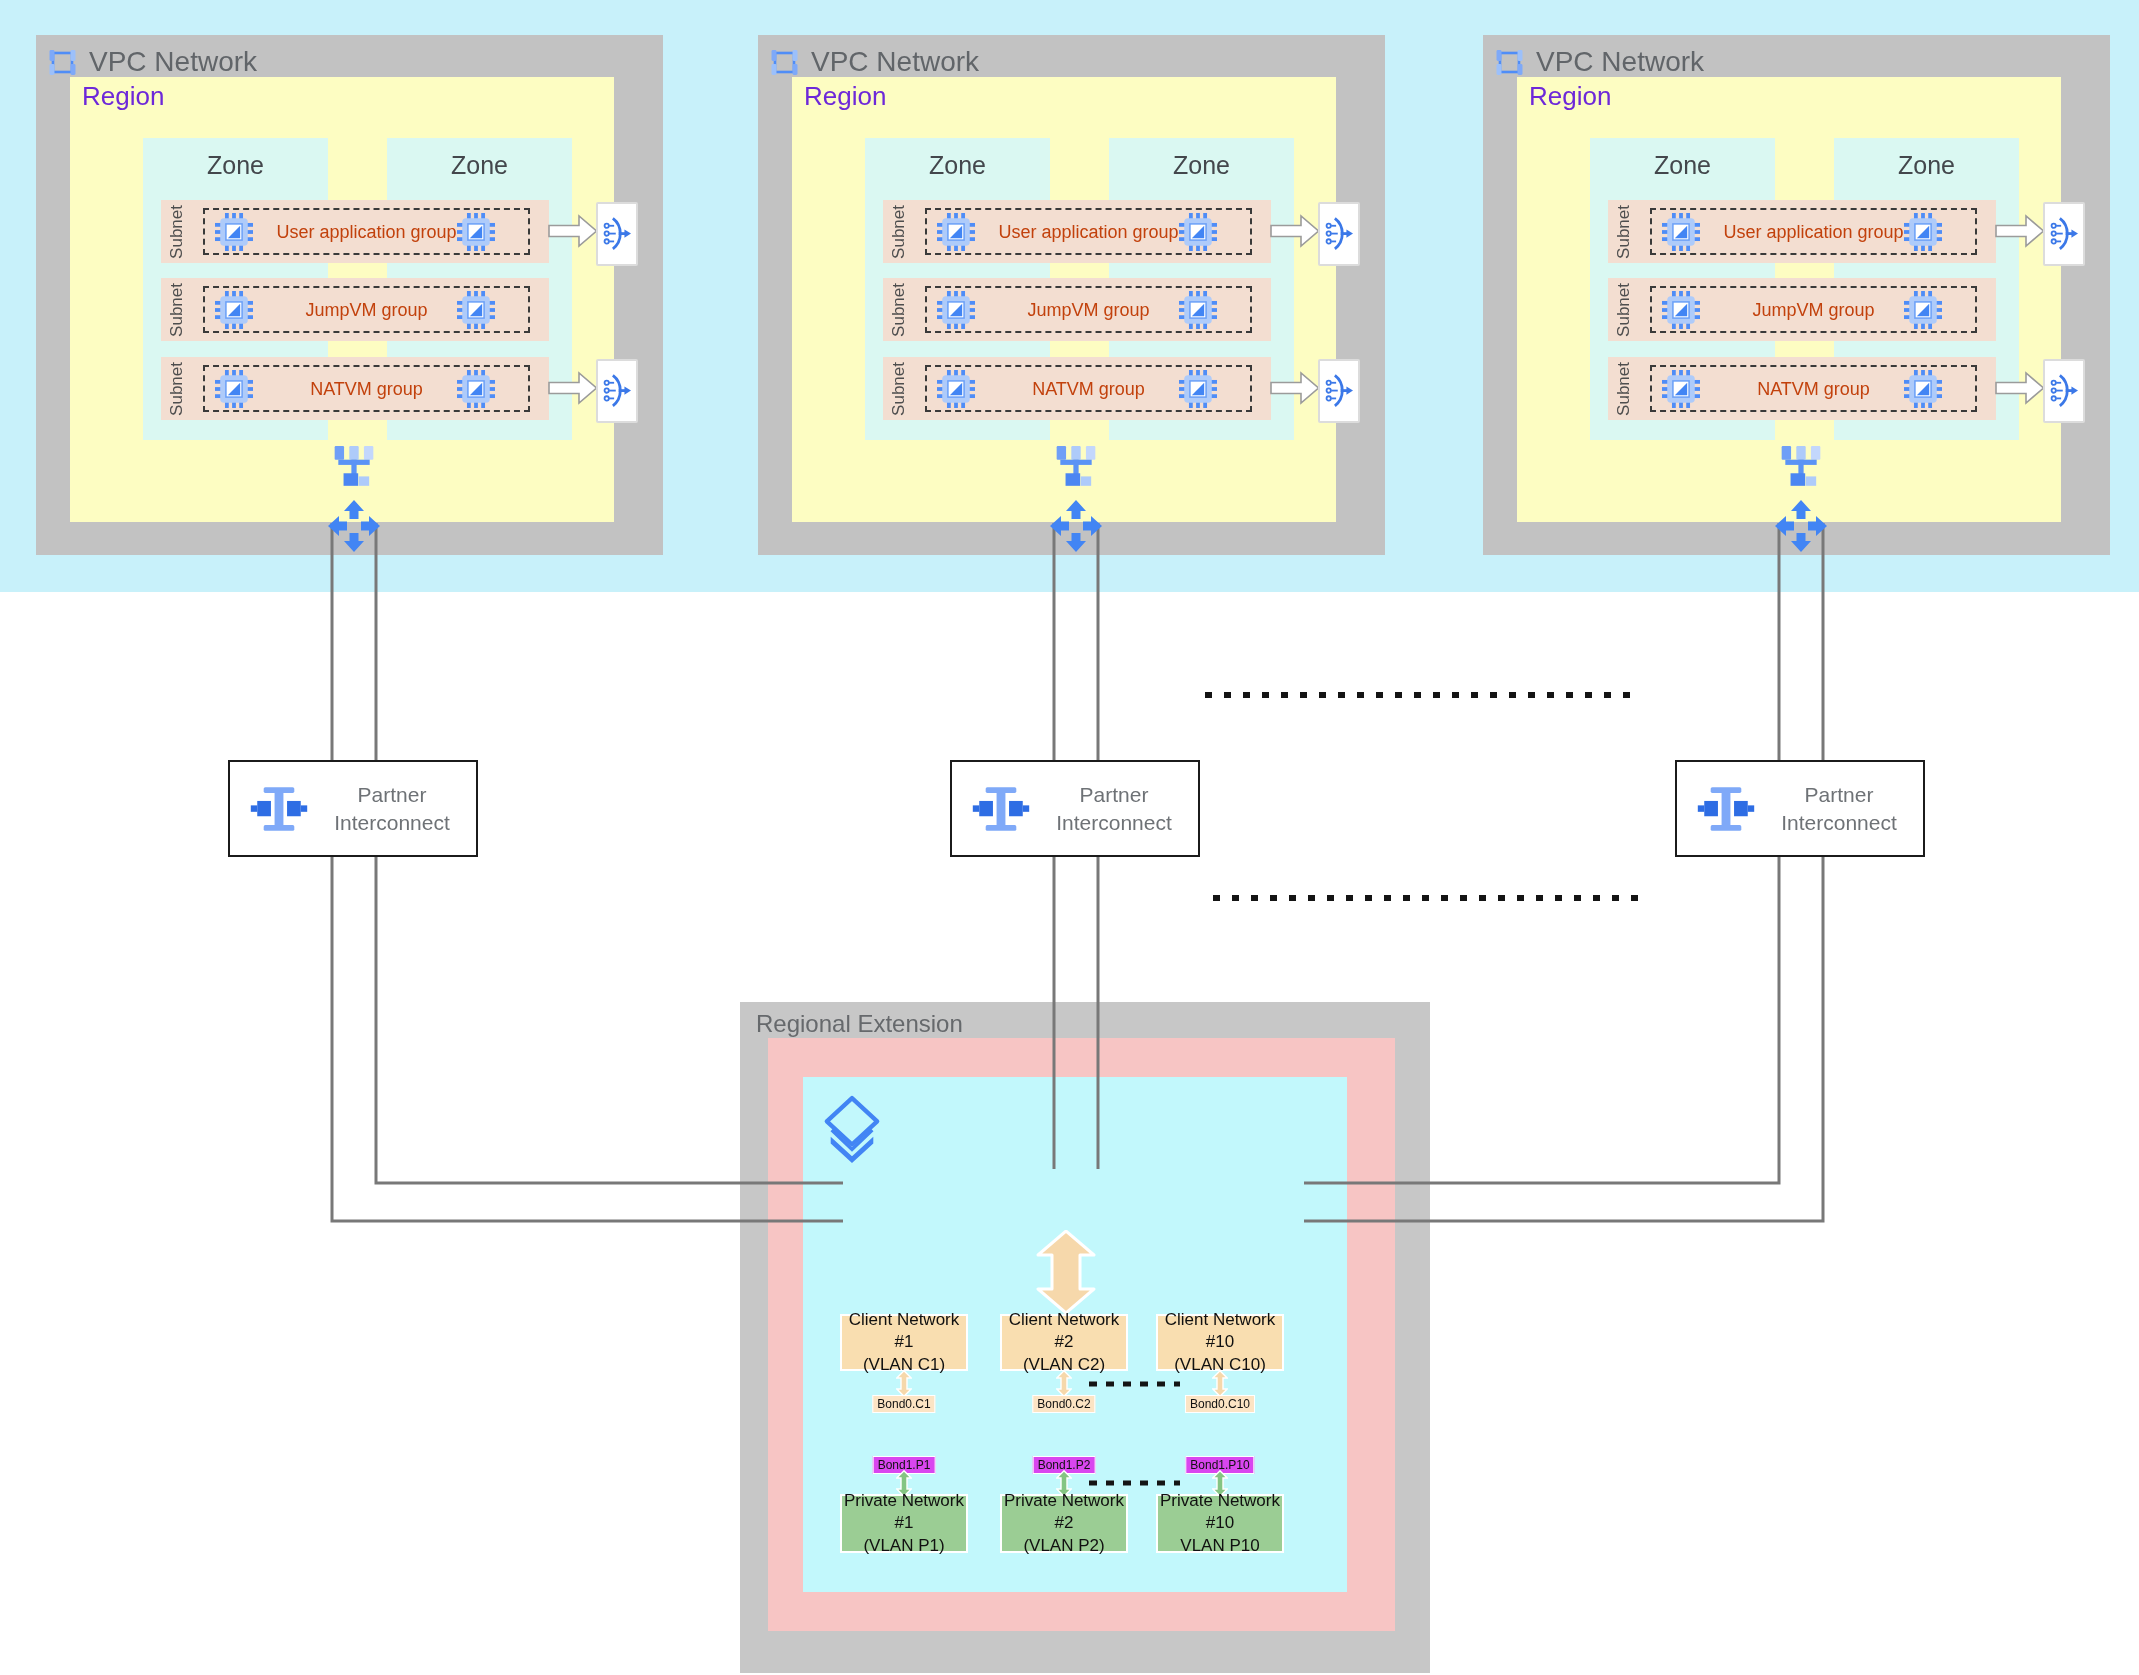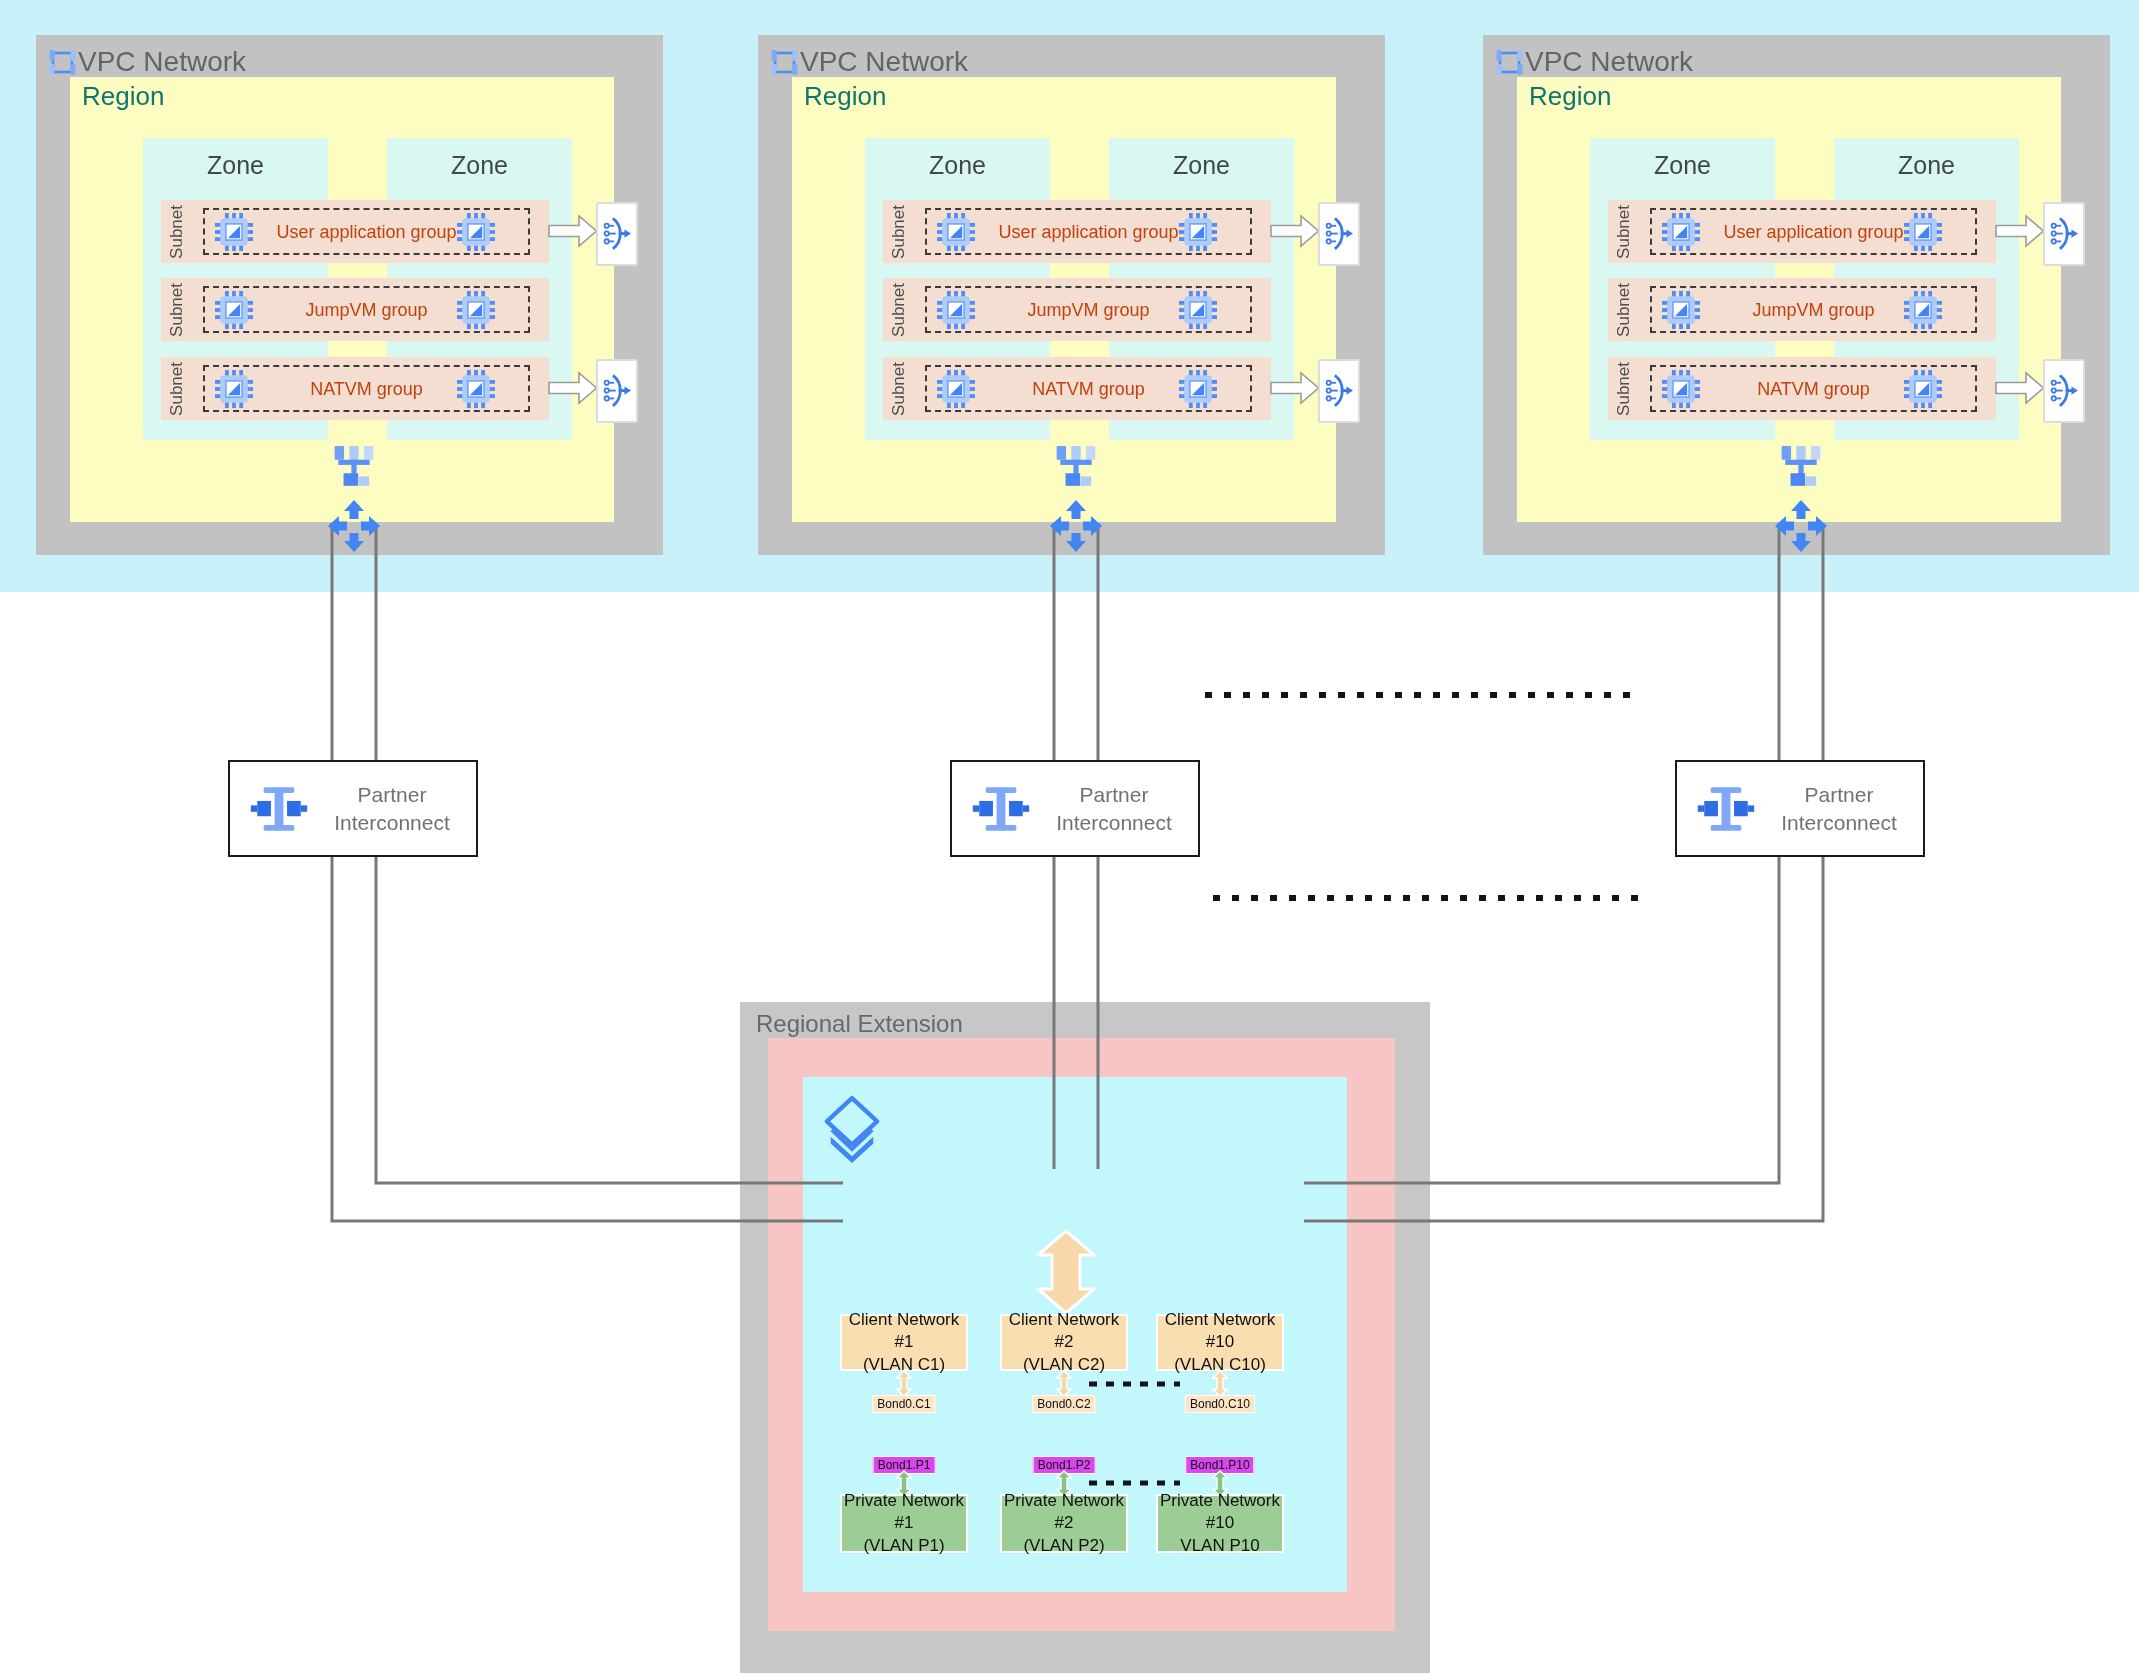--- a/index.html
+++ b/index.html
@@ -3,25 +3,25 @@
 <meta charset="utf-8">
 <style>
   *{box-sizing:border-box;margin:0;padding:0}
   html,body{margin:0;background:#fff}
   body{font-family:"Liberation Sans",sans-serif;}
   .canvas{position:relative;width:2139px;height:1675px;background:#fff;overflow:hidden}
   
   .top-band{position:absolute;left:0;top:0;width:2139px;height:592px;background:#c8f1fa}
   
   .vpc{position:absolute;top:35px;width:627px;height:520px;background:#c2c2c2}
-  .vpc-head{position:absolute;left:11px;top:10px;height:34px;display:flex;align-items:center;}
+  .vpc-head{position:absolute;left:11px;top:10px;height:34px;display:flex;align-items:center;gap:11px}
   .i-vpc{width:31px;height:31px}
   .vpc-title{font-size:28px;color:#616569}
   .region{position:absolute;left:34px;top:42px;width:544px;height:445px;background:#fdfdc2}
-  .region-label{position:absolute;left:12px;top:4px;font-size:26px;color:#0f766e}
+  .region-label{position:absolute;left:12px;top:4px;font-size:26px;color:#6d28d9}
   .zone{position:absolute;top:61px;width:185px;height:302px;background:#daf8f2;text-align:center;padding-top:13px;font-size:25px;color:#43474c}
   .zone-a{left:73px}.zone-b{left:317px}
   .subnet{position:absolute;left:91px;width:388px;height:63px;background:#f3ded1}
   .s1{top:123px}.s2{top:201px}.s3{top:280px}
   .sub-label{position:absolute;left:2px;top:0;height:100%;width:28px;display:flex;align-items:center;justify-content:center}
   .sub-label span{writing-mode:vertical-rl;transform:rotate(180deg);font-size:17px;color:#4e4e4e}
   .group-box{position:absolute;left:42px;top:8px;width:327px;height:47px;border:2px dashed #3a3a3a}
   .group-label{position:absolute;left:0;right:0;top:50%;transform:translateY(-50%);text-align:center;font-size:18px;color:#c2410c}
   .chip{position:absolute;top:50%;transform:translateY(-50%);width:38px;height:38px}
   .chip-l{left:10px}.chip-r{right:33px}

